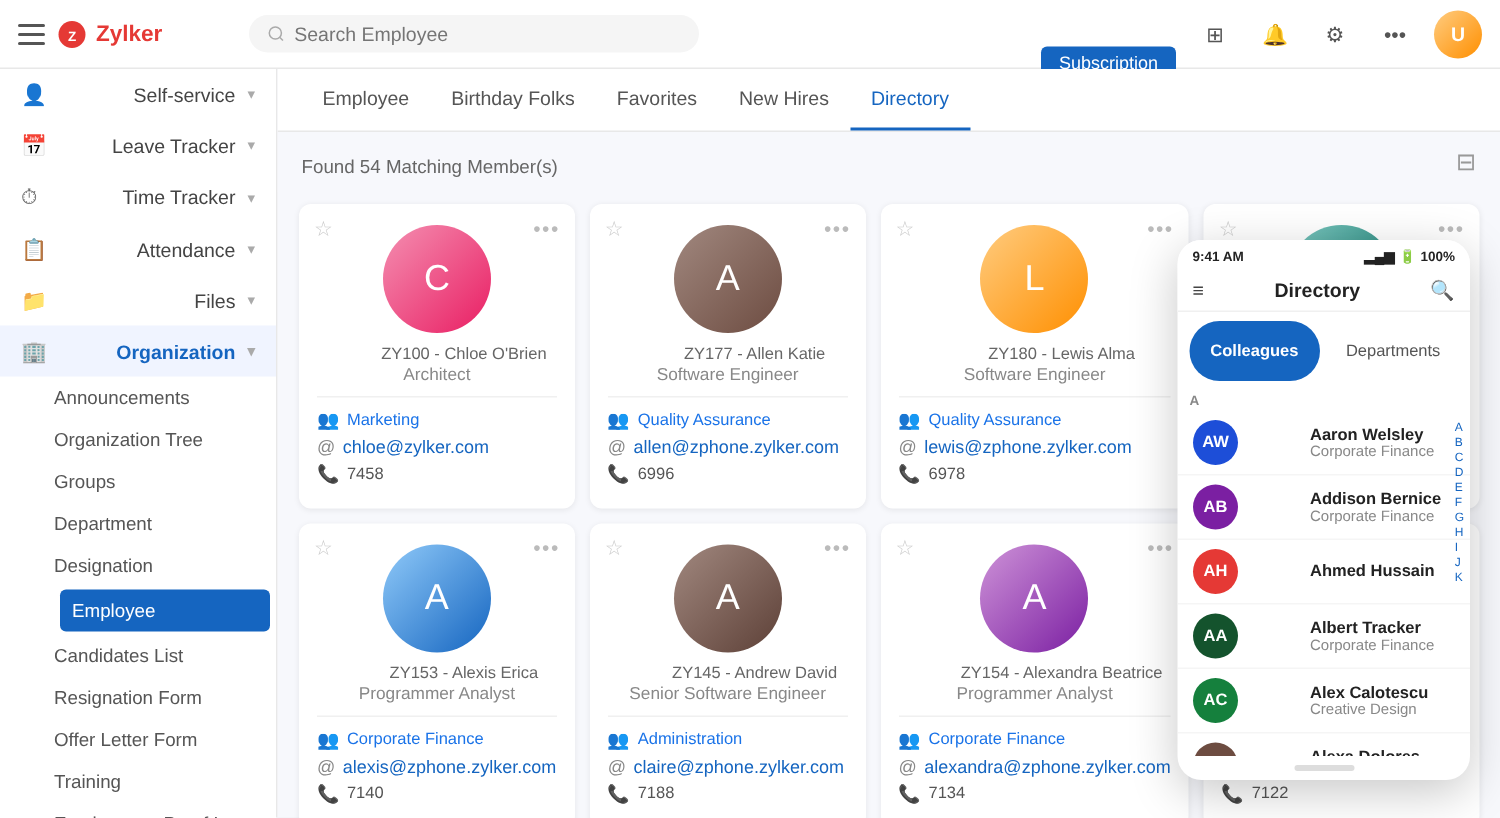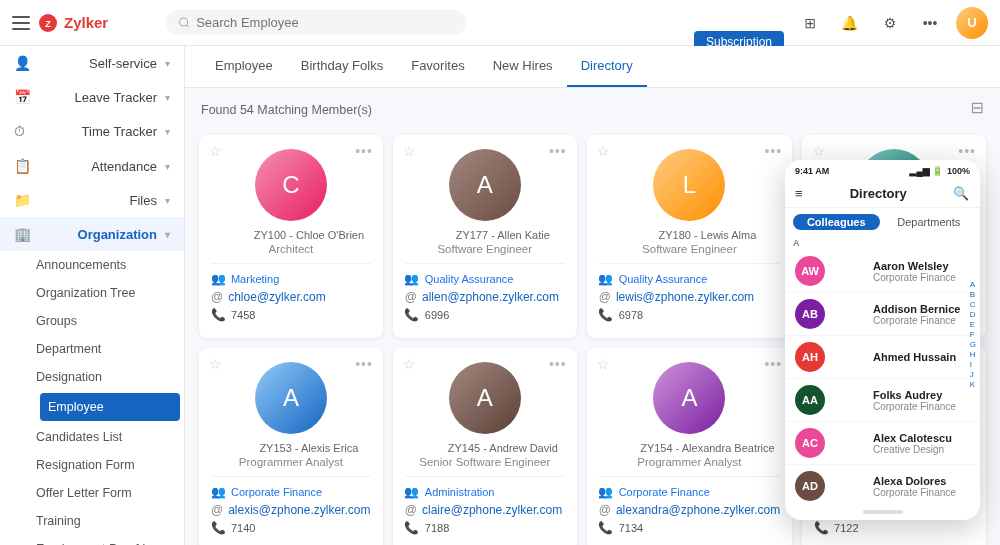--- a/index.html
+++ b/index.html
@@ -61,21 +61,21 @@
 
     
     .mobile-overlay { position: absolute; right: 20px; top: 160px; width: 195px; height: 360px; background: #fff; border-radius: 16px; box-shadow: 0 8px 32px rgba(0,0,0,0.22); overflow: hidden; display: flex; flex-direction: column; font-size: 12px; z-index: 10; }
     .mobile-status-bar { background: #fff; padding: 6px 10px 4px; display: flex; justify-content: space-between; align-items: center; font-size: 9px; color: #222; font-weight: 600; }
     .mobile-status-icons { display: flex; gap: 3px; align-items: center; font-size: 9px; }
     .mobile-header { background: #fff; padding: 6px 10px; display: flex; align-items: center; justify-content: space-between; border-bottom: 1px solid #f0f0f0; }
     .mobile-header-title { font-size: 13px; font-weight: 700; color: #222; }
     .mobile-menu-icon { font-size: 13px; color: #444; cursor: pointer; }
     .mobile-search-icon { font-size: 13px; color: #444; cursor: pointer; }
     .mobile-tabs { display: flex; padding: 6px 8px; gap: 6px; }
-    .mobile-tab { flex: 1; text-align: center; padding: 2px 6px; border-radius: 20px; font-size: 11px; cursor: pointer; color: #555; }
+    .mobile-tab { flex: 1; text-align: center; padding: 14px 6px; border-radius: 20px; font-size: 11px; cursor: pointer; color: #555; }
     .mobile-tab.active { background: #1565c0; color: #fff; font-weight: 600; }
     .mobile-tab.inactive { background: transparent; }
     .mobile-alpha { font-size: 9px; color: #888; padding: 2px 8px; font-weight: 600; }
     .mobile-contact-list { flex: 1; overflow-y: auto; }
     .mobile-contact { display: flex; align-items: center; gap: 7px; padding: 6px 10px; border-bottom: 1px solid #f5f5f5; }
     .mobile-contact-avatar { width: 30px; height: 30px; border-radius: 50%; background: #e0e0e0; flex-shrink: 0; display: flex; align-items: center; justify-content: center; font-size: 11px; color: #fff; font-weight: 600; }
     .mobile-contact-info { flex: 1; margin-left: 41px; }
     .mobile-contact-name { font-size: 11px; font-weight: 600; color: #222; }
     .mobile-contact-dept { font-size: 10px; color: #888; }
     .mobile-alpha-list { position: absolute; right: 4px; top: 120px; display: flex; flex-direction: column; gap: 1px; font-size: 8px; color: #1565c0; }
@@ -374,21 +374,21 @@
     <span class="mobile-header-title">Directory</span>
     <span class="mobile-search-icon">🔍</span>
   </div>
   <div class="mobile-tabs">
     <div class="mobile-tab active">Colleagues</div>
     <div class="mobile-tab inactive">Departments</div>
   </div>
   <div class="mobile-alpha">A</div>
   <div class="mobile-contact-list" id="mobile-contacts">
   <div class="mobile-contact">
-    <div class="mobile-contact-avatar" style="background:#ec4899">AW</div>
+    <div class="mobile-contact-avatar" style="background:#1d4ed8">AW</div>
     <div class="mobile-contact-info">
       <div class="mobile-contact-name">Aaron Welsley</div>
       <div class="mobile-contact-dept">Corporate Finance</div>
     </div>
   </div>
       <div class="mobile-contact">
     <div class="mobile-contact-avatar" style="background:#7b1fa2">AB</div>
     <div class="mobile-contact-info">
       <div class="mobile-contact-name">Addison Bernice</div>
       <div class="mobile-contact-dept">Corporate Finance</div>
@@ -397,26 +397,26 @@
       <div class="mobile-contact">
     <div class="mobile-contact-avatar" style="background:#e53935">AH</div>
     <div class="mobile-contact-info">
       <div class="mobile-contact-name">Ahmed Hussain</div>
       <div class="mobile-contact-dept"></div>
     </div>
   </div>
       <div class="mobile-contact">
     <div class="mobile-contact-avatar" style="background:#14532d">AA</div>
     <div class="mobile-contact-info">
-      <div class="mobile-contact-name">Folks Audrey</div>
+      <div class="mobile-contact-name">Albert Tracker</div>
       <div class="mobile-contact-dept">Corporate Finance</div>
     </div>
   </div>
       <div class="mobile-contact">
-    <div class="mobile-contact-avatar" style="background:#ec4899">AC</div>
+    <div class="mobile-contact-avatar" style="background:#15803d">AC</div>
     <div class="mobile-contact-info">
       <div class="mobile-contact-name">Alex Calotescu</div>
       <div class="mobile-contact-dept">Creative Design</div>
     </div>
   </div>
       <div class="mobile-contact">
     <div class="mobile-contact-avatar" style="background:#6d4c41">AD</div>
     <div class="mobile-contact-info">
       <div class="mobile-contact-name">Alexa Dolores</div>
       <div class="mobile-contact-dept">Corporate Finance</div>

